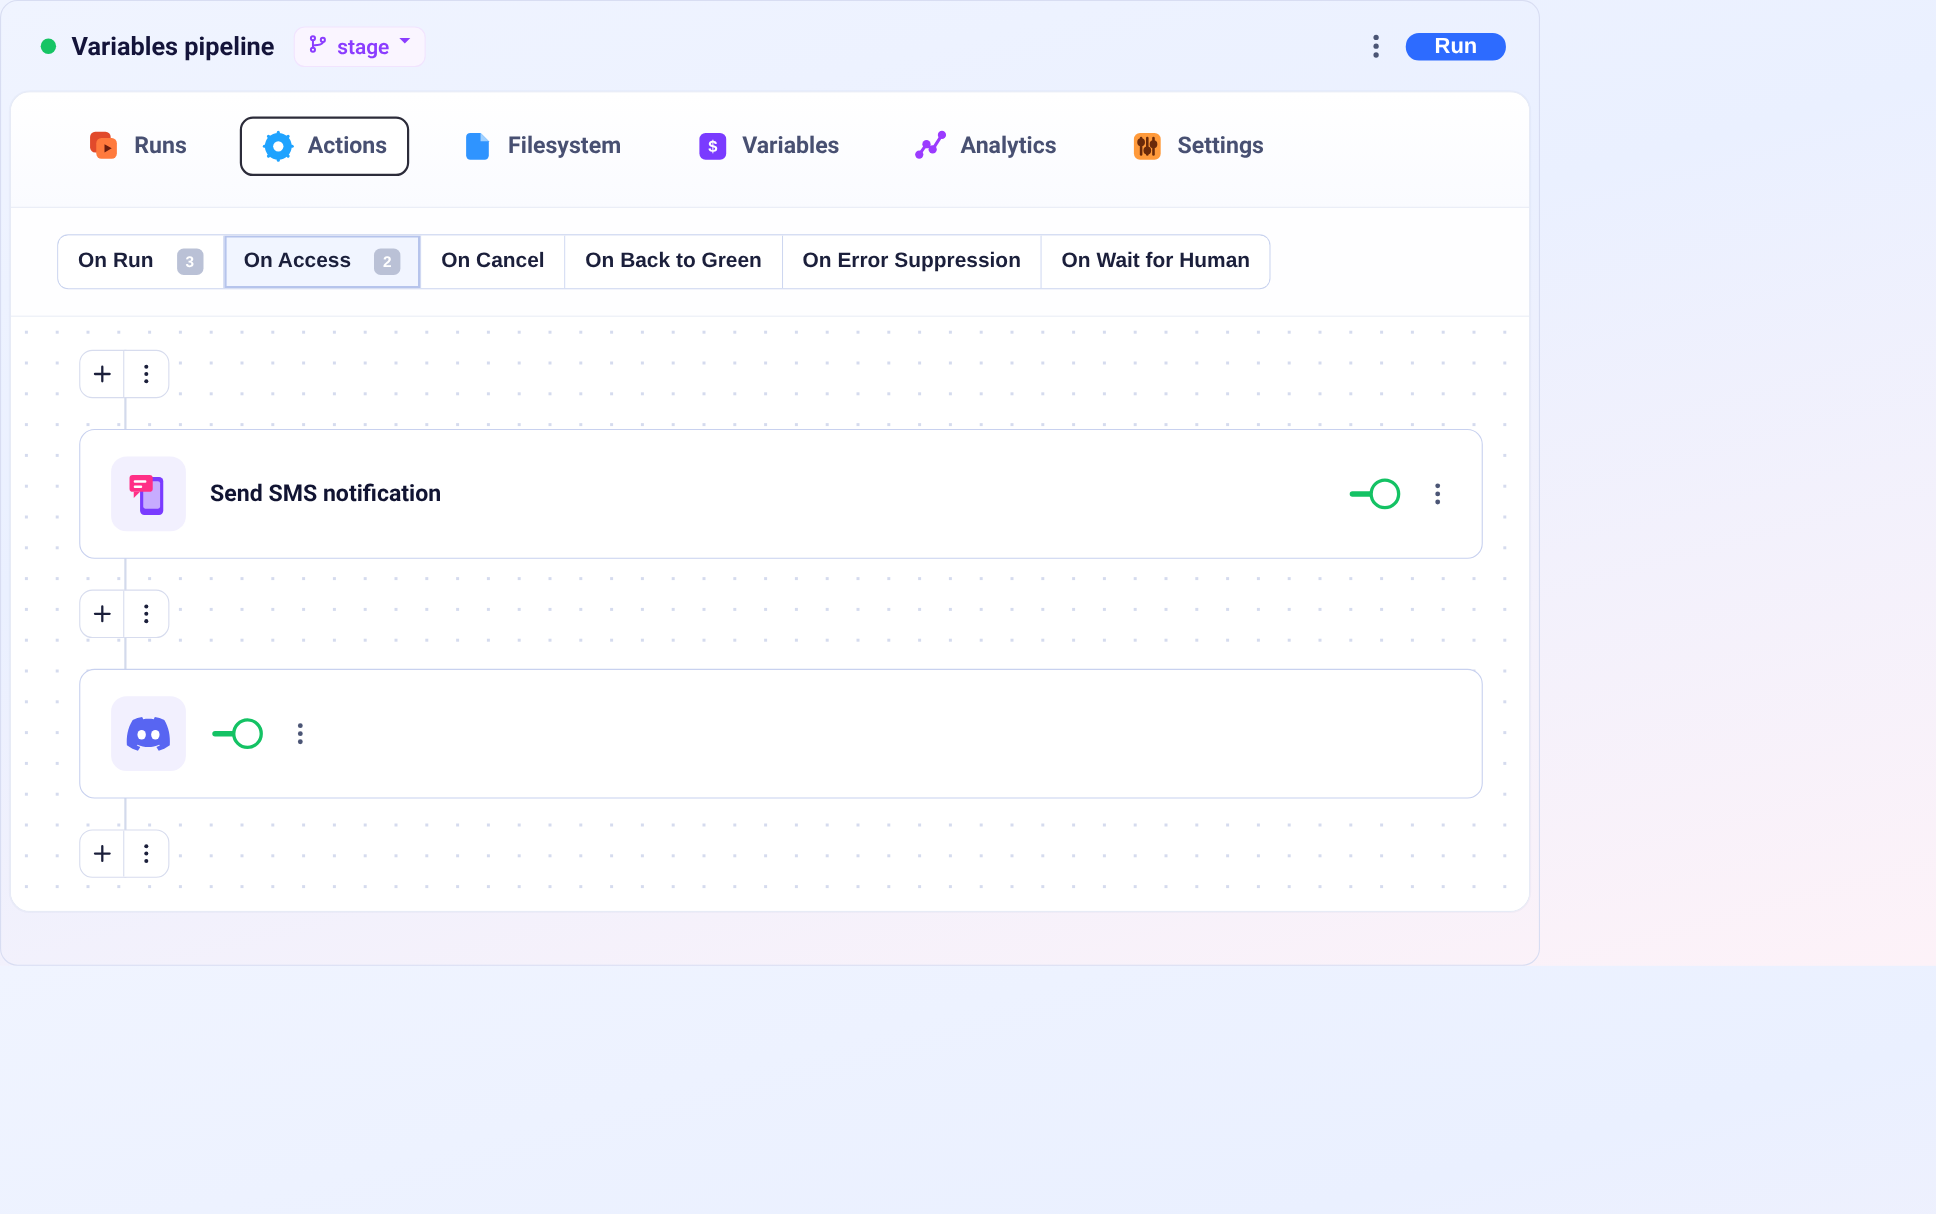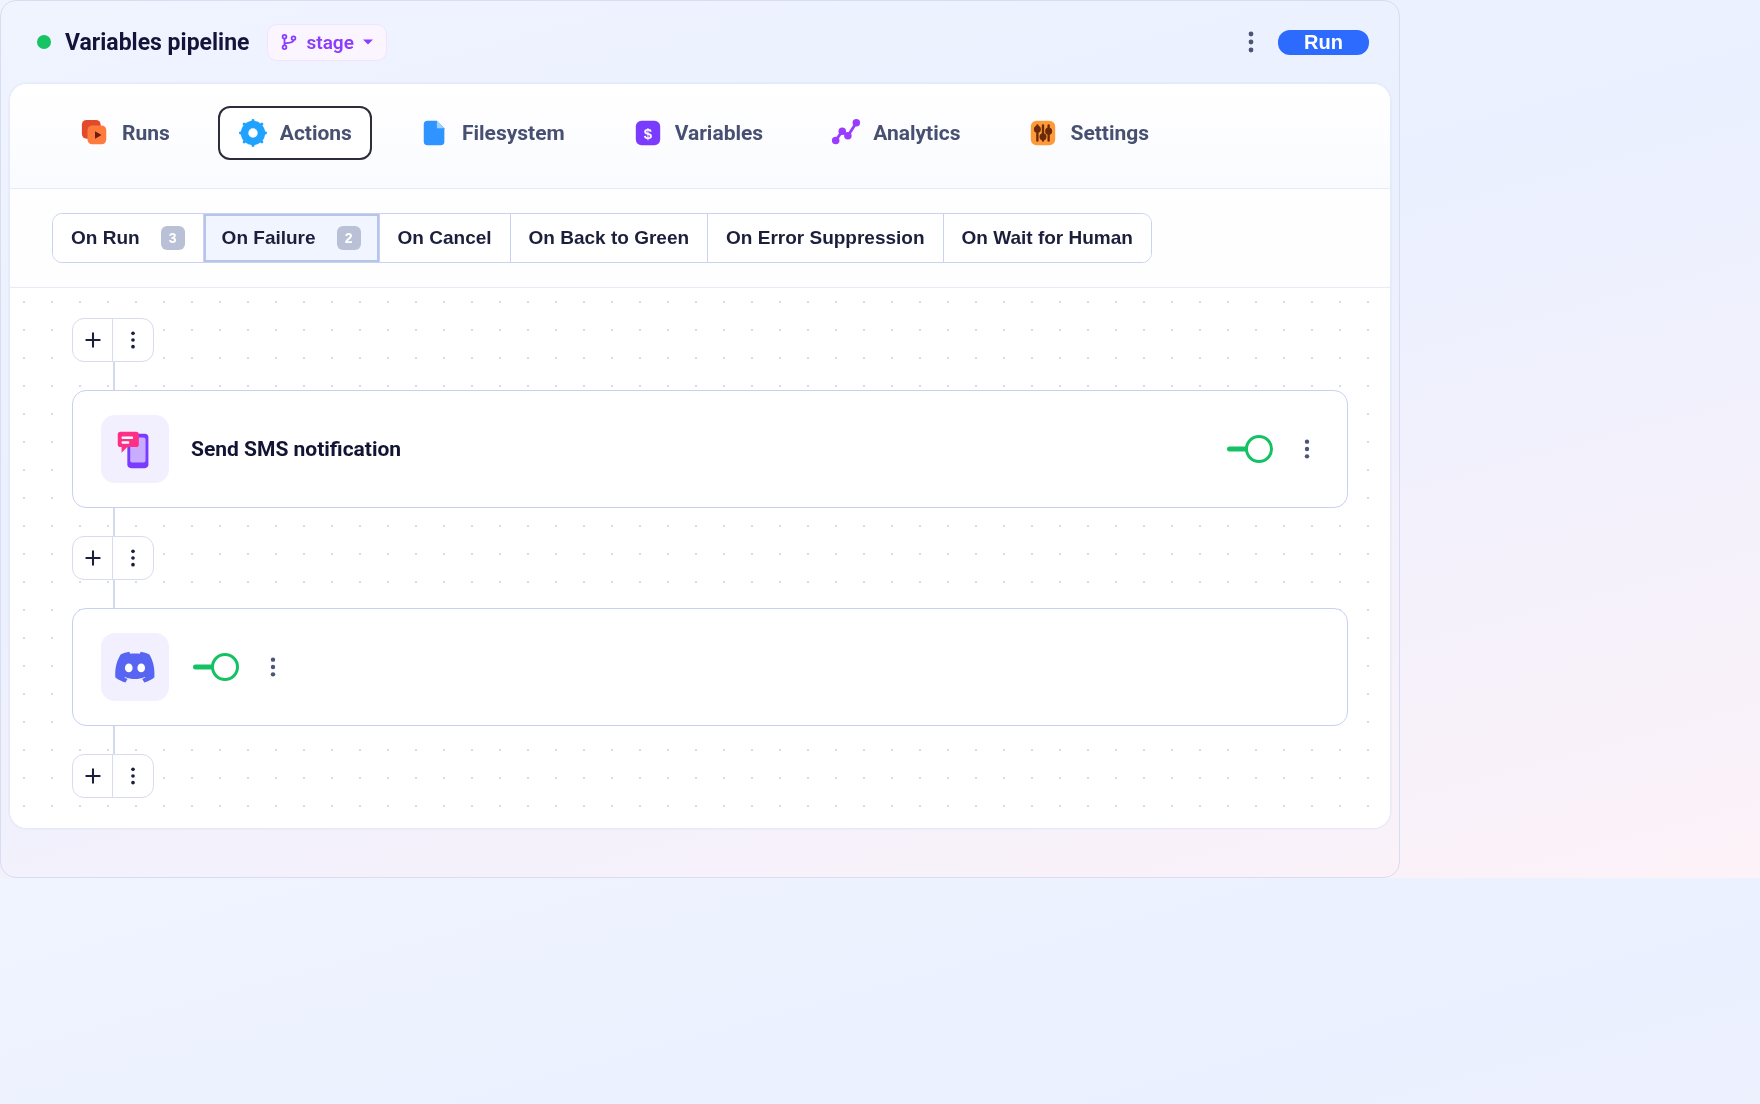--- a/index.html
+++ b/index.html
@@ -19,21 +19,21 @@
   }
   .status-dot {
     width: 14px; height: 14px; border-radius: 50%;
     background: #16c464; margin-right: 14px;
   }
   .title {
     font-size: 23px; font-weight: 700; color: #14143a;
     margin-right: 18px;
   }
   .stage-pill {
-    display: inline-flex; align-items: center;
+    display: inline-flex; align-items: flex-start;
     background: #faf5ff;
     border: 1px solid #f1e4fe;
     border-radius: 10px;
     padding: 6px 12px;
     color: #8b3dff; font-weight: 600; font-size: 19px;
     cursor: pointer;
     gap: 8px;
   }
   .stage-pill svg.branch { width: 18px; height: 18px; }
   .stage-pill svg.caret { width: 12px; height: 12px; }
@@ -325,21 +325,21 @@
     </div>
   </div>
 
   <div class="filterbar-wrap">
     <div class="segmented">
       <button class="seg-btn">
         <span>On Run</span>
         <span class="seg-badge">3</span>
       </button>
       <button class="seg-btn active">
-        <span>On Failure</span>
+        <span>On Access</span>
         <span class="seg-badge">2</span>
       </button>
       <button class="seg-btn">
         <span>On Cancel</span>
       </button>
       <button class="seg-btn">
         <span>On Back to Green</span>
       </button>
       <button class="seg-btn">
         <span>On Error Suppression</span>

